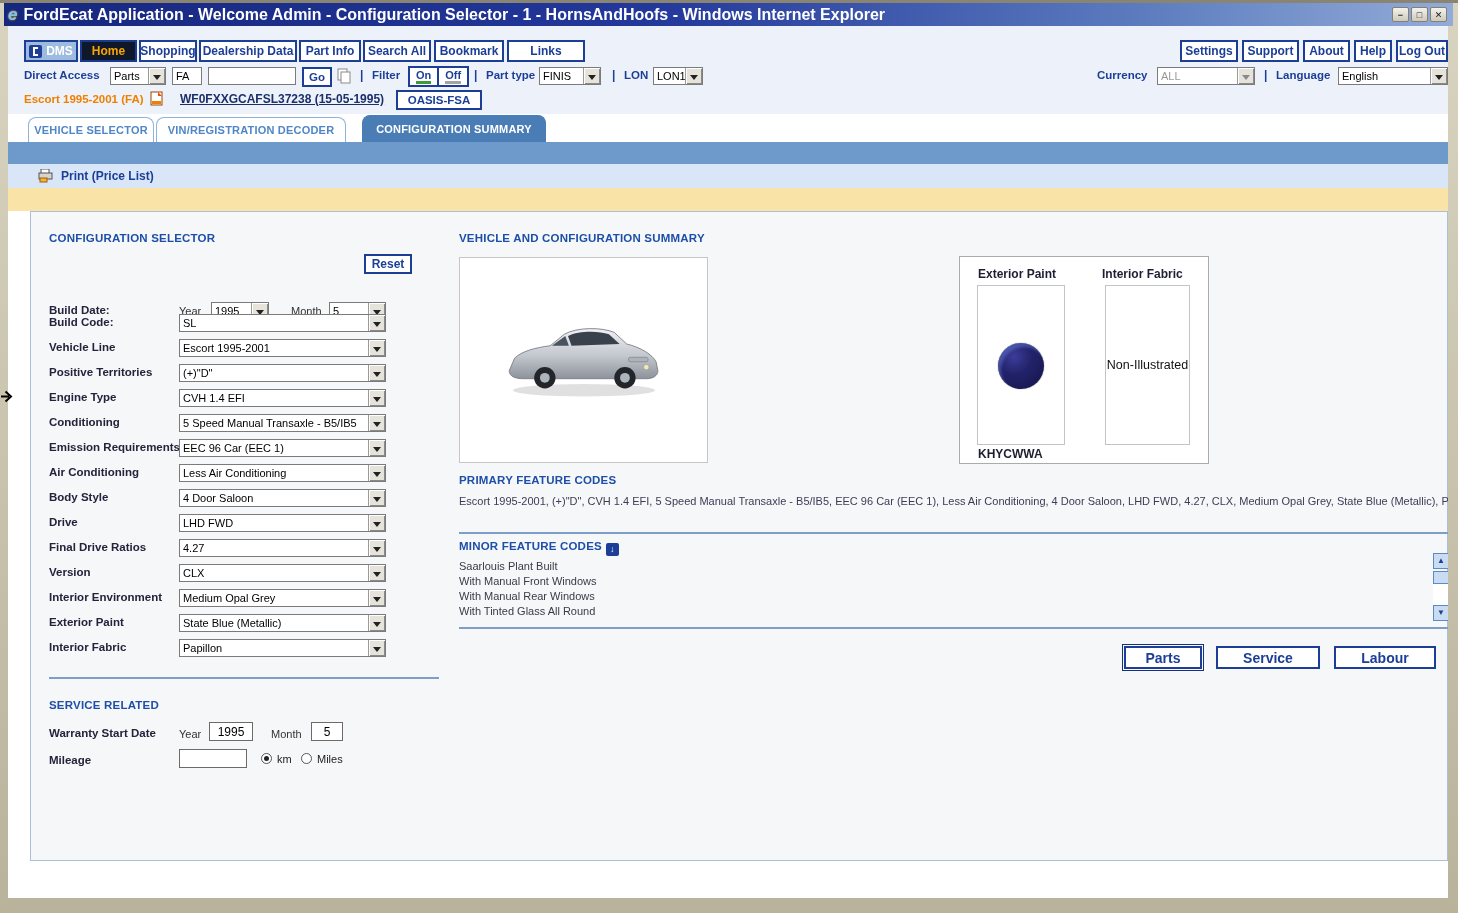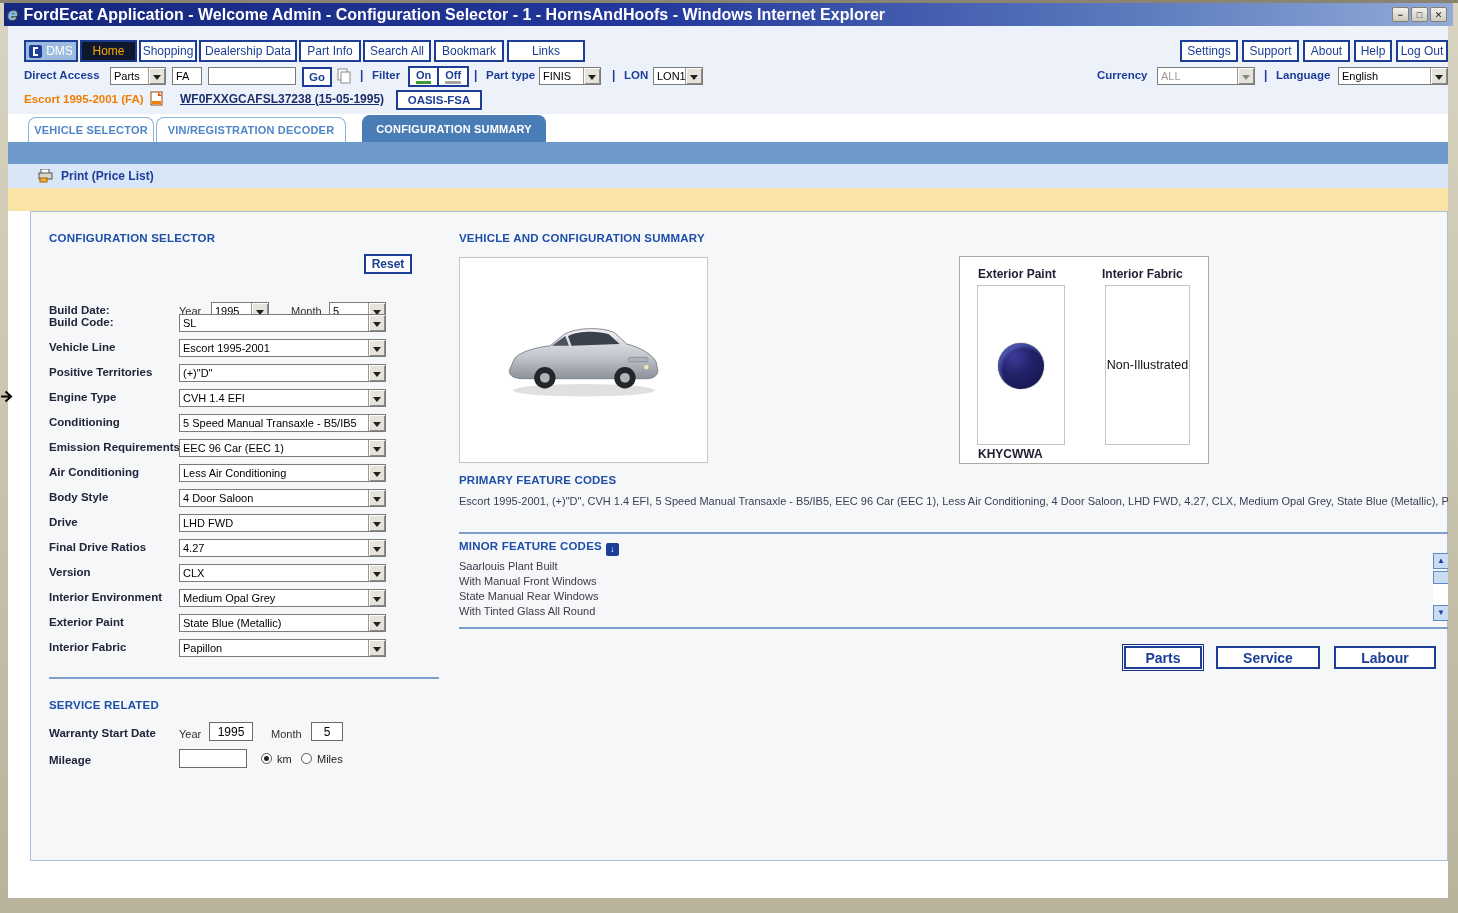--- a/index.html
+++ b/index.html
@@ -16,21 +16,21 @@
   .title-text{color:#fff;font-weight:bold;font-size:16px;white-space:nowrap;overflow:hidden;flex:1;}
   .winbtns{display:flex;gap:2px;margin-right:2px;}
   .wbtn{width:17px;height:15px;background:linear-gradient(#F4F2EC,#CDC9BE);
     border:1px solid #85816F;border-radius:2px;color:#222;font-size:9px;font-weight:bold;
     text-align:center;line-height:14px;box-sizing:border-box;}
   
   .client{position:absolute;left:8px;right:10px;top:26px;bottom:15px;background:#fff;overflow:hidden;}
   .header-area{position:absolute;left:0;top:0;width:1440px;height:88px;background:#EDF2FA;}
   
   .nbtn{position:absolute;top:14px;height:22px;background:#fff;border:2px solid #1C3E97;
-    color:#1C3E97;font-weight:normal;font-size:12px;display:flex;align-items:center;
+    color:#1C3E97;font-weight:bold;font-size:12px;display:flex;align-items:center;
     justify-content:center;box-sizing:border-box;cursor:pointer;}
   .nbtn.active{background:#0f172a;color:#F7A600;border-color:#1B3A8F;}
   .nbtn.dms{background:#9DBBDF;color:#fff;gap:4px;}
   
   .tlabel{position:absolute;top:43px;font-weight:bold;font-size:11.5px;color:#1C3E97;white-space:nowrap;}
   .sep{position:absolute;top:42px;color:#1C3E97;font-weight:bold;font-size:12px;}
   .sel{position:absolute;height:18px;background:#fff;border:1px solid #7B7B7B;
     box-sizing:border-box;display:flex;overflow:hidden;}
   .sel-v{flex:1;font-size:11px;color:#000;padding:2px 0 0 3px;white-space:nowrap;overflow:hidden;}
   .sel-b{width:16px;background:#E6E3DB;border-left:1px solid #9a9a9a;position:relative;
@@ -439,21 +439,21 @@
 
       <span class="shead" style="left:428px;top:262px;">PRIMARY FEATURE CODES</span>
       <div class="ptext">Escort 1995-2001, (+)"D", CVH 1.4 EFI, 5 Speed Manual Transaxle - B5/IB5, EEC 96 Car (EEC 1), Less Air Conditioning, 4 Door Saloon, LHD FWD, 4.27, CLX, Medium Opal Grey, State Blue (Metallic), Papillon</div>
 
       <div class="divider" style="left:428px;top:320px;width:990px;"></div>
 
       <span class="shead" style="left:428px;top:328px;"><span>MINOR FEATURE CODES</span><span class="mexp">↓</span></span>
 
       <div class="mitem" style="top:348px;">Saarlouis Plant Built</div>
       <div class="mitem" style="top:363px;">With Manual Front Windows</div>
-      <div class="mitem" style="top:378px;">State Manual Rear Windows</div>
+      <div class="mitem" style="top:378px;">With Manual Rear Windows</div>
       <div class="mitem" style="top:393px;">With Tinted Glass All Round</div>
 
       <div class="mini-scroll">
         <span class="msb">▲</span>
         <span class="ms-thumb"></span>
         <span class="ms-track"></span>
         <span class="msb">▼</span>
       </div>
 
       <div class="divider" style="left:428px;top:415px;width:990px;"></div>

